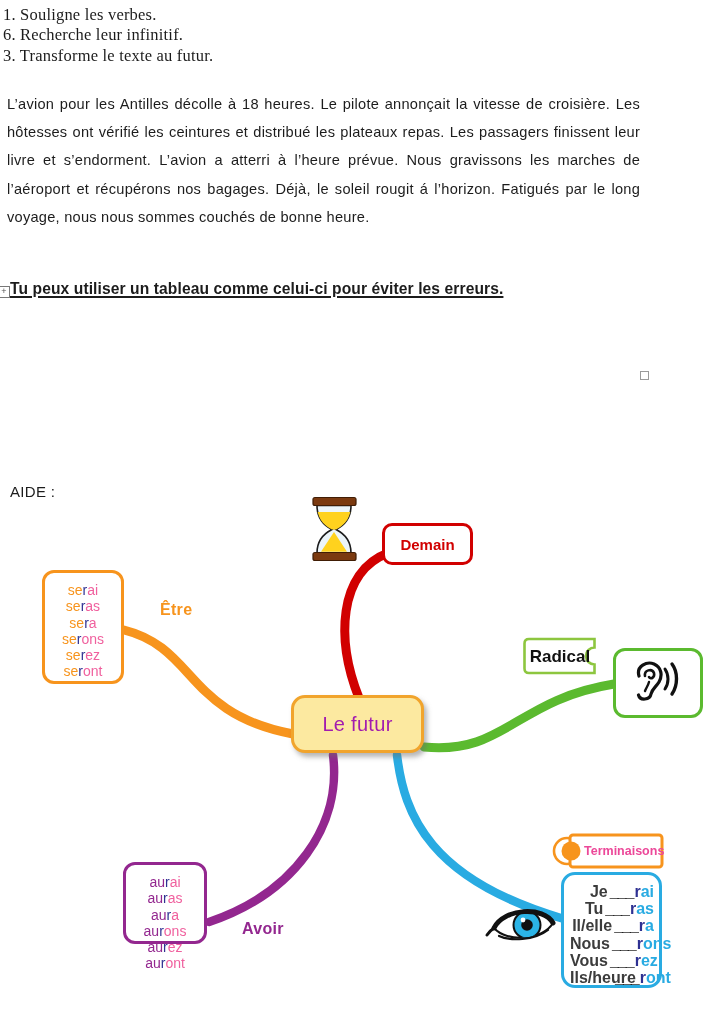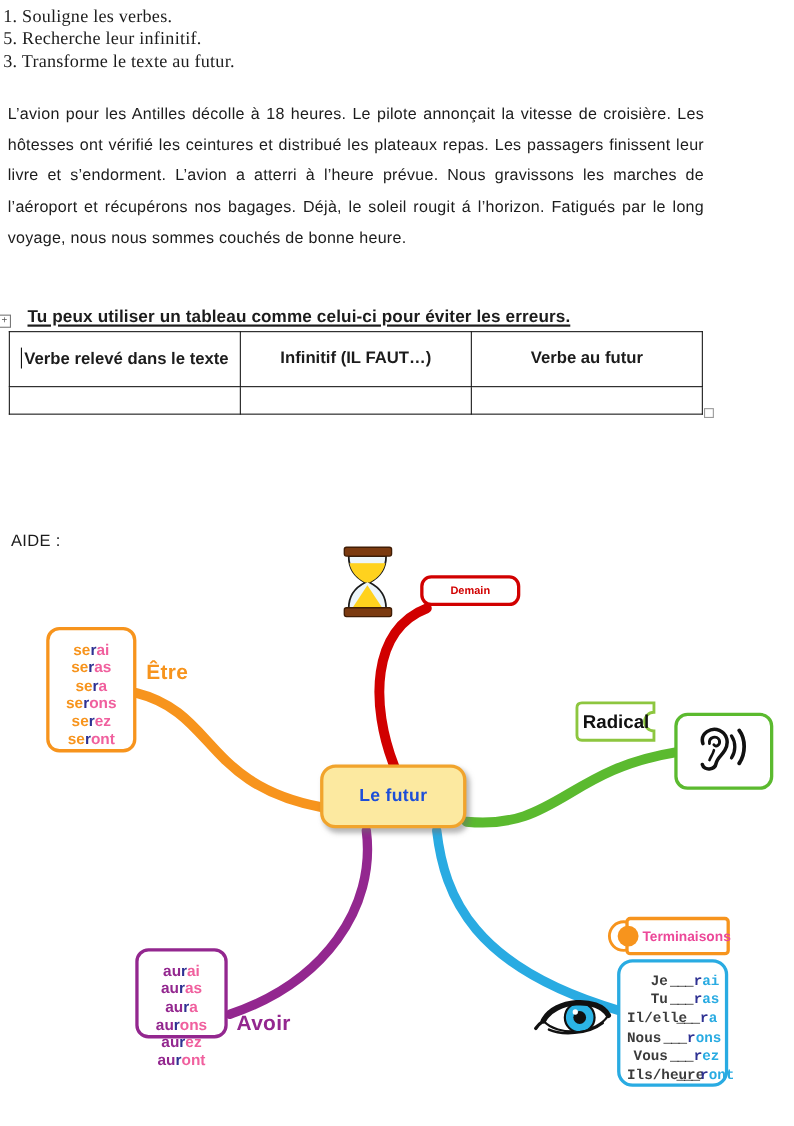--- a/index.html
+++ b/index.html
@@ -12,95 +12,81 @@
        font-family:"Liberation Sans", sans-serif;color:var(--ink);}
   .abs{position:absolute;}
 
   .instructions{left:3px;top:5px;font-size:16.5px;line-height:20.4px;letter-spacing:.2px;font-family:Liberation Serif, serif;}
   .paragraph{left:7px;top:90px;width:633px;font-size:14.6px;line-height:28.2px;
              text-align:justify;letter-spacing:.25px;}
 
   .table-anchor{left:-2px;top:286px;width:10px;height:10px;border:1px solid #787878;
                 background:#fff;font-size:9px;line-height:9px;text-align:center;color:#555;}
   .heading{left:10px;top:280px;font-size:15.6px;font-weight:bold;letter-spacing:.1px;
-           text-decoration:underline;text-decoration-thickness:1.5px;text-underline-offset:2px;margin-left:15px;}
+           text-decoration:underline;text-decoration-thickness:1.5px;text-underline-offset:2px;}
   table.verb{left:8px;top:301px;width:631px;border-collapse:collapse;position:absolute;
              table-layout:fixed;}
   table.verb th, table.verb td{border:1.6px solid #1b1b1b;}
   table.verb th{height:49px;font-size:15.2px;font-weight:bold;text-align:center;
                 vertical-align:middle;line-height:1.38;padding:0 6px;}
   table.verb td{height:22px;}
   .caret{display:inline-block;width:0;height:19px;border-left:1.5px solid #111;
          vertical-align:-4px;margin-right:2px;}
   .resize-handle{left:640px;top:371px;width:7px;height:7px;background:#fff;border:1px solid #9a9a9a;}
   .aide{left:10px;top:483px;font-size:15px;letter-spacing:.3px;}
 
   .mindmap-svg{left:0;top:480px;}
 
   .node{position:absolute;background:#fff;box-sizing:border-box;}
-  .demain-box{left:382px;top:523px;width:91px;height:28px;border:3.5px solid var(--red);
+  .demain-box{left:382px;top:523px;width:91px;height:42px;border:3.5px solid var(--red);
               border-radius:10px;display:flex;align-items:center;justify-content:center;
-              color:var(--red);font-weight:bold;font-size:10px;}
+              color:var(--red);font-weight:bold;font-size:15px;}
   .lefutur-box{left:291px;top:695px;width:133px;height:58px;background:#fce9a0;
                border:3px solid #f1a42c;border-radius:14px;box-shadow:3px 4px 5px rgba(110,110,110,.5);
                display:flex;align-items:center;justify-content:center;
-               font-size:16px;font-weight:bold;color:#1d4ed8;letter-spacing:.3px;}
-  .conj-box{border-radius:12px;text-align:center;font-weight:bold;font-size:14px;
+               font-size:20px;font-weight:normal;color:#a21caf;letter-spacing:.3px;}
+  .conj-box{border-radius:12px;text-align:center;font-weight:normal;font-size:14px;
             line-height:16.3px;padding-top:9px;}
   .etre-box{left:42px;top:570px;width:82px;height:114px;border:3px solid var(--orange);}
   .avoir-box{left:123px;top:862px;width:84px;height:82px;border:3px solid var(--purple);}
-  .branch-label{font-weight:bold;font-size:19px;letter-spacing:.3px;}
+  .branch-label{font-weight:bold;font-size:16px;letter-spacing:.3px;margin-left:27px;}
   .etre-label{left:133px;top:601px;color:var(--orange);}
   .avoir-label{left:215px;top:920px;color:var(--purple);}
   .stem-etre{color:var(--orange);} .stem-avoir{color:var(--purple);}
   .mid-r{color:var(--navy);} .end-pink{color:var(--pink);}
 
   .ear-box{left:613px;top:648px;width:90px;height:70px;border:3.5px solid var(--green);
            border-radius:12px;display:flex;align-items:center;justify-content:center;}
   .radical-label{left:525px;top:647px;width:70px;text-align:center;font-size:17px;
                  font-weight:bold;color:#111;}
   .terminaisons-label{left:584px;top:844px;width:76px;text-align:center;font-size:12.5px;
                  font-weight:bold;color:#ec4899;}
   .term-box{left:561px;top:872px;width:101px;height:116px;border:3.5px solid var(--cyan);
             border-radius:14px;padding:8px 5px 0 6px;}
-  .term-row{display:flex;font-size:13px;font-weight:bold;line-height:17.2px;white-space:pre;font-family:Liberation Mono, monospace;}
+  .term-row{display:flex;font-size:16px;font-weight:bold;line-height:17.2px;white-space:pre;}
   .term-pron{width:43px;text-align:right;color:#3c3c3c;}
   .term-blank{color:#000000;letter-spacing:-1px;margin:0 1px 0 2px;}
   .term-end{color:var(--cyan);}
 </style>
 </head>
 <body>
 
 <div style="width:722px;height:1024px;position:relative;">
 
   <div class="abs instructions">
     <div>1. Souligne les verbes.</div>
-    <div>5. Recherche leur infinitif.</div>
+    <div>6. Recherche leur infinitif.</div>
     <div>3. Transforme le texte au futur.</div>
   </div>
 
   <div class="abs paragraph">L’avion pour les Antilles décolle à 18 heures. Le pilote annonçait la vitesse de croisière. Les hôtesses ont vérifié les ceintures et distribué les plateaux repas. Les passagers finissent leur livre et s’endorment. L’avion a atterri à l’heure prévue. Nous gravissons les marches de l’aéroport et récupérons nos bagages. Déjà, le soleil rougit á l’horizon. Fatigués par le long voyage, nous nous sommes couchés de bonne heure.</div>
 
   <div class="abs table-anchor">+</div>
   <div class="abs heading">Tu peux utiliser un tableau comme celui-ci pour éviter les erreurs.</div>
 
-  <table class="verb">
-    <tbody>
-        <tr>
-      <th><span class="caret"></span><span>Verbe relevé dans le texte</span></th>
-      <th>Infinitif (IL FAUT…)</th>
-      <th>Verbe au futur</th>
-    </tr>
-    <tr>
-      <td></td>
-      <td></td>
-      <td></td>
-    </tr>
-  </tbody>
-    </table>
   <div class="abs resize-handle"></div>
 
   <div class="abs aide">AIDE :</div>
 
   <svg class="abs mindmap-svg" width="722" height="544" viewBox="0 480 722 544">
 
     <path d="M 388 553 C 338 572, 336 640, 359 698" fill="none" stroke="#d10000" stroke-width="9" stroke-linecap="round"></path>
     <path d="M 124 630 C 196 648, 186 714, 293 734" fill="none" stroke="#f7941d" stroke-width="9" stroke-linecap="round"></path>
     <path d="M 424 747 C 505 755, 515 700, 614 684" fill="none" stroke="#5bba2f" stroke-width="9" stroke-linecap="round"></path>
     <path d="M 333 755 C 342 825, 295 893, 209 922" fill="none" stroke="#93278f" stroke-width="8.5" stroke-linecap="round"></path>

